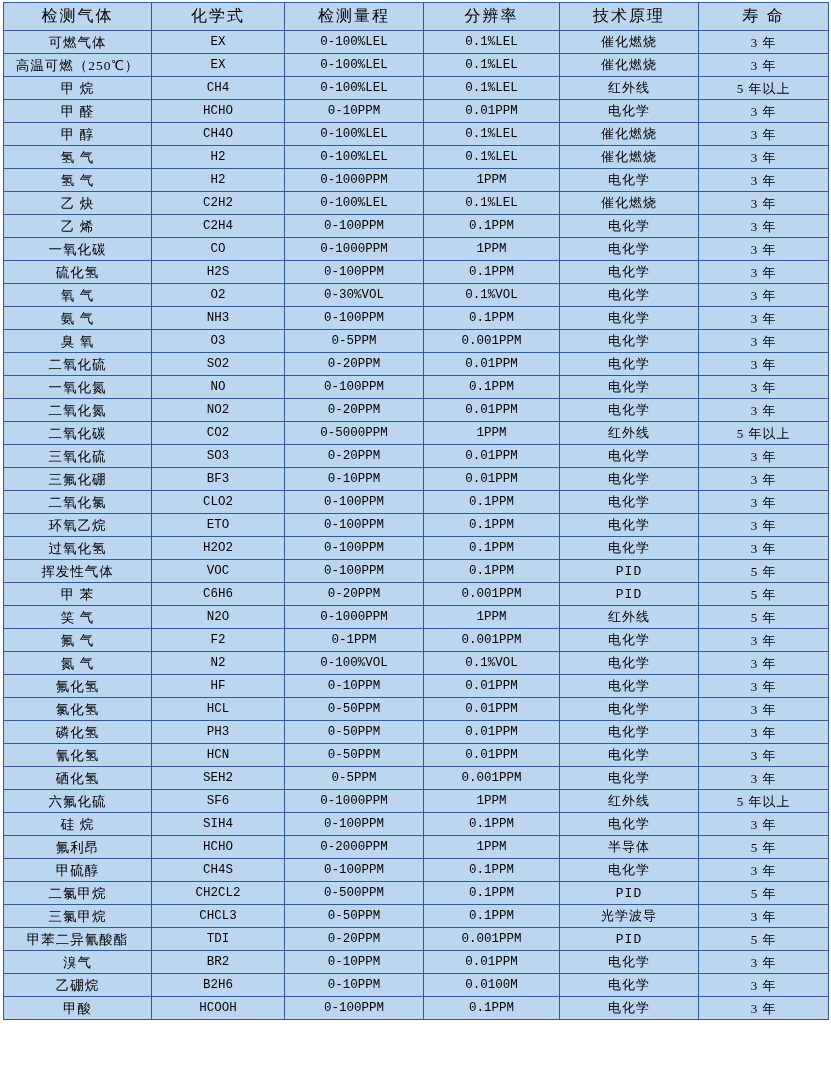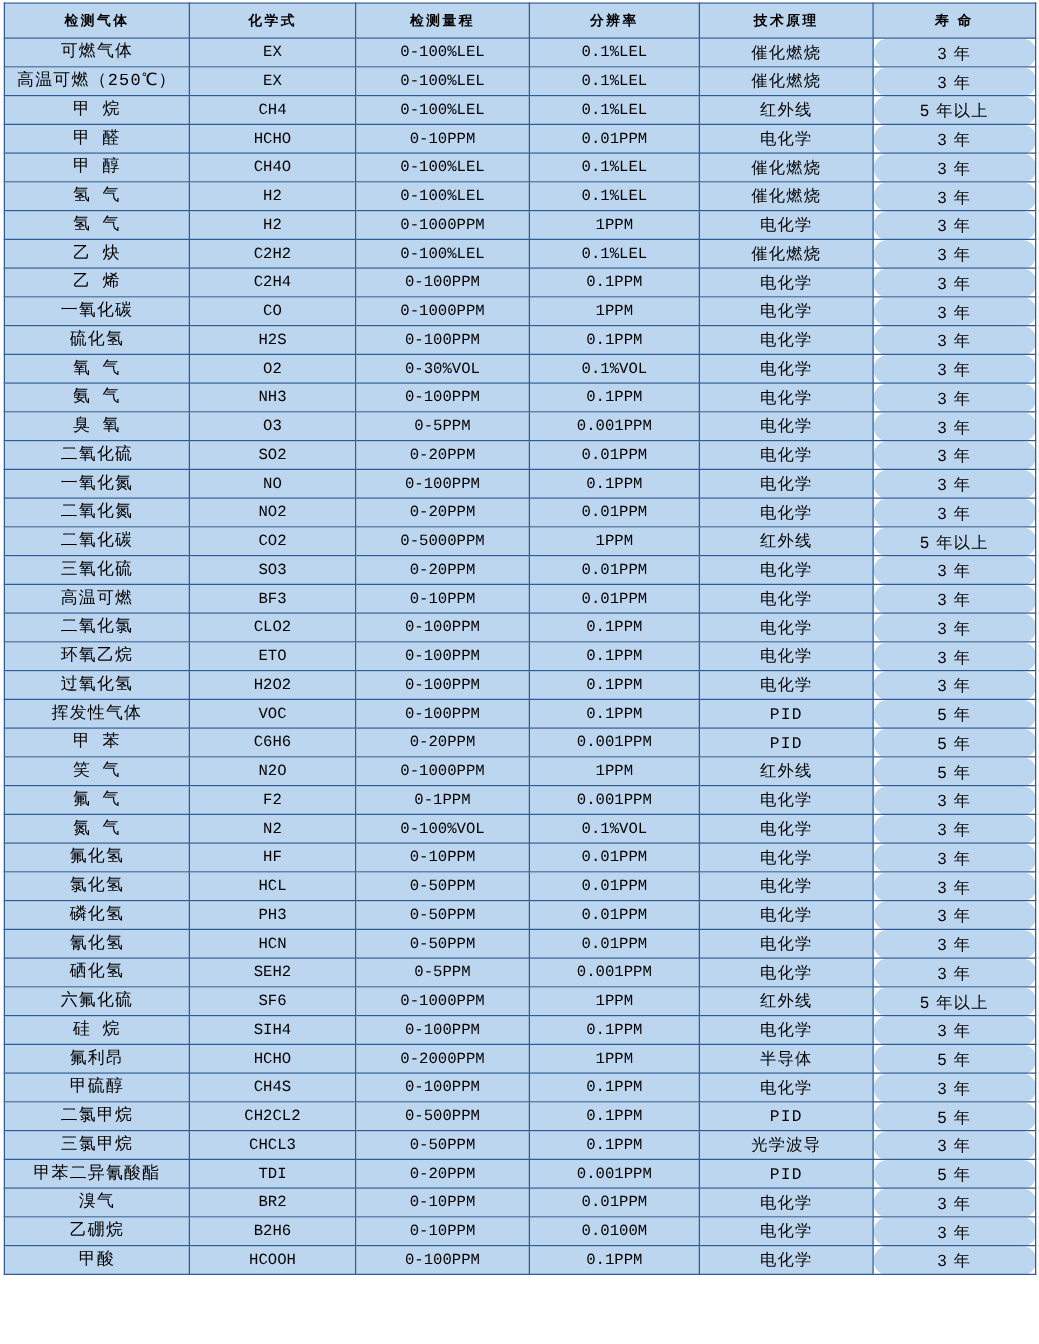--- a/index.html
+++ b/index.html
@@ -33,52 +33,51 @@
     border: 1px solid #2f5c96;
     text-align: center;
     vertical-align: middle;
     background: #bcd6ef;
     color: #000000;
     white-space: nowrap;
     overflow: hidden;
   }
   table.gas-table th {
     height: 25px;
-    font-size: 11px;
-    font-weight: bold;
+    font-size: 16px;
+    font-weight: normal;
     letter-spacing: 2px;
     font-family: "Liberation Sans", "DejaVu Sans", sans-serif;
   }
   table.gas-table td {
     height: 20px;
     font-size: 13px;
     line-height: 19px;
   }
   table.gas-table td.name {
-    font-family: Liberation Mono, monospace;
+    font-family: Liberation Serif, serif;
     font-size: 13.5px;
     letter-spacing: 1px;
   }
   table.gas-table td.formula,
   table.gas-table td.range,
   table.gas-table td.resolution {
     font-family: "Liberation Mono", "DejaVu Sans Mono", monospace;
     font-size: 12.5px;
     letter-spacing: 0px;
   }
   table.gas-table td.principle {
     font-family: Liberation Mono, monospace;
     font-size: 13px;
     letter-spacing: 1px;
   }
   table.gas-table td.life {
-    font-family: Liberation Sans, sans-serif;
+    font-family: Liberation Serif, serif;
     font-size: 13px;
     letter-spacing: 1px;
-    border-radius: 11px;
   }
 </style>
 </head>
 <body>
 
 <div class="table-wrap">
   <table class="gas-table">
     <colgroup>
       <col class="c0">
         <col class="c1">
@@ -244,21 +243,21 @@
         </tr>
         <tr>
           <td class="name">三氧化硫</td>
           <td class="formula">SO3</td>
           <td class="range">0-20PPM</td>
           <td class="resolution">0.01PPM</td>
           <td class="principle">电化学</td>
           <td class="life">3 年</td>
         </tr>
         <tr>
-          <td class="name">高温可燃</td>
+          <td class="name">三氟化硼</td>
           <td class="formula">BF3</td>
           <td class="range">0-10PPM</td>
           <td class="resolution">0.01PPM</td>
           <td class="principle">电化学</td>
           <td class="life">3 年</td>
         </tr>
         <tr>
           <td class="name">二氧化氯</td>
           <td class="formula">CLO2</td>
           <td class="range">0-100PPM</td>

